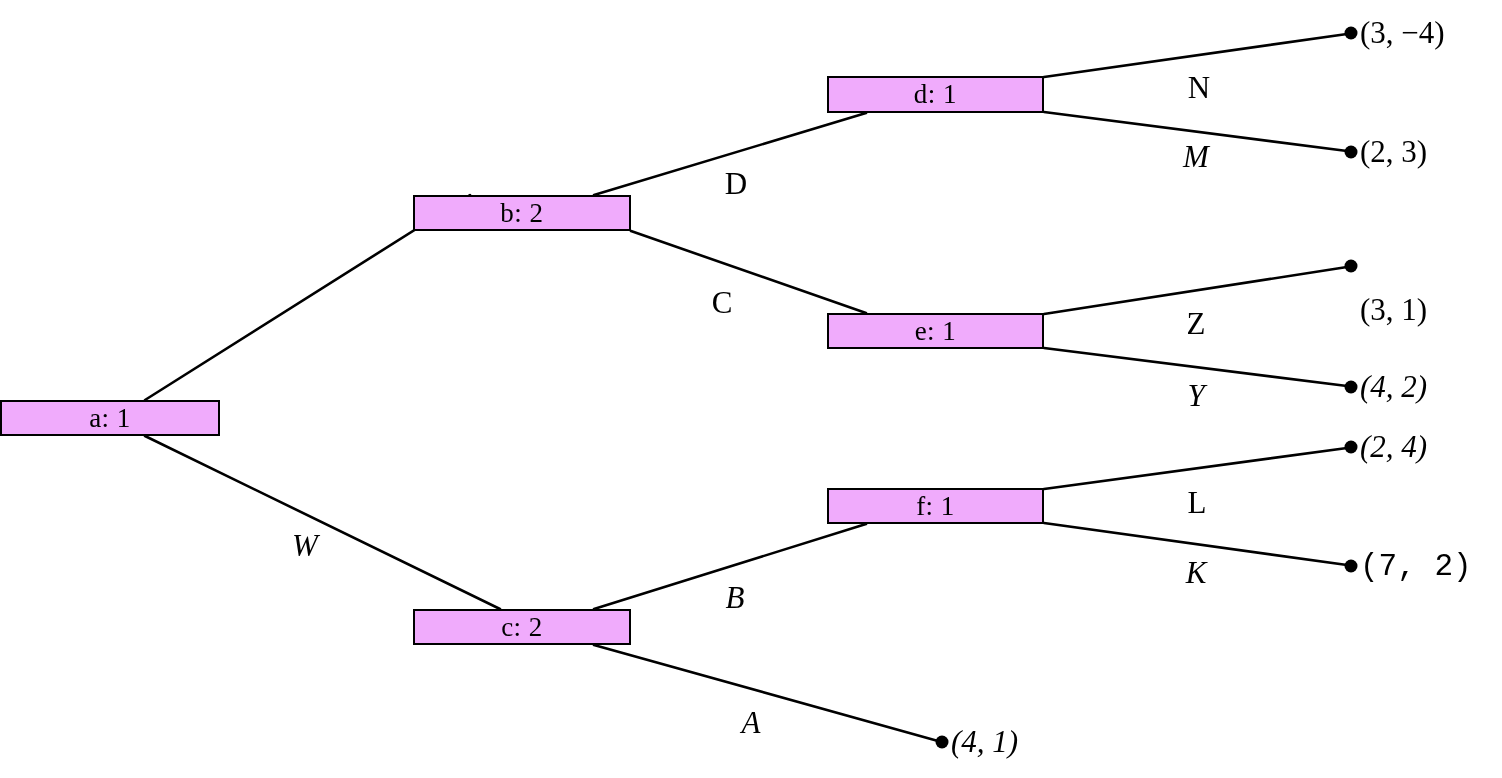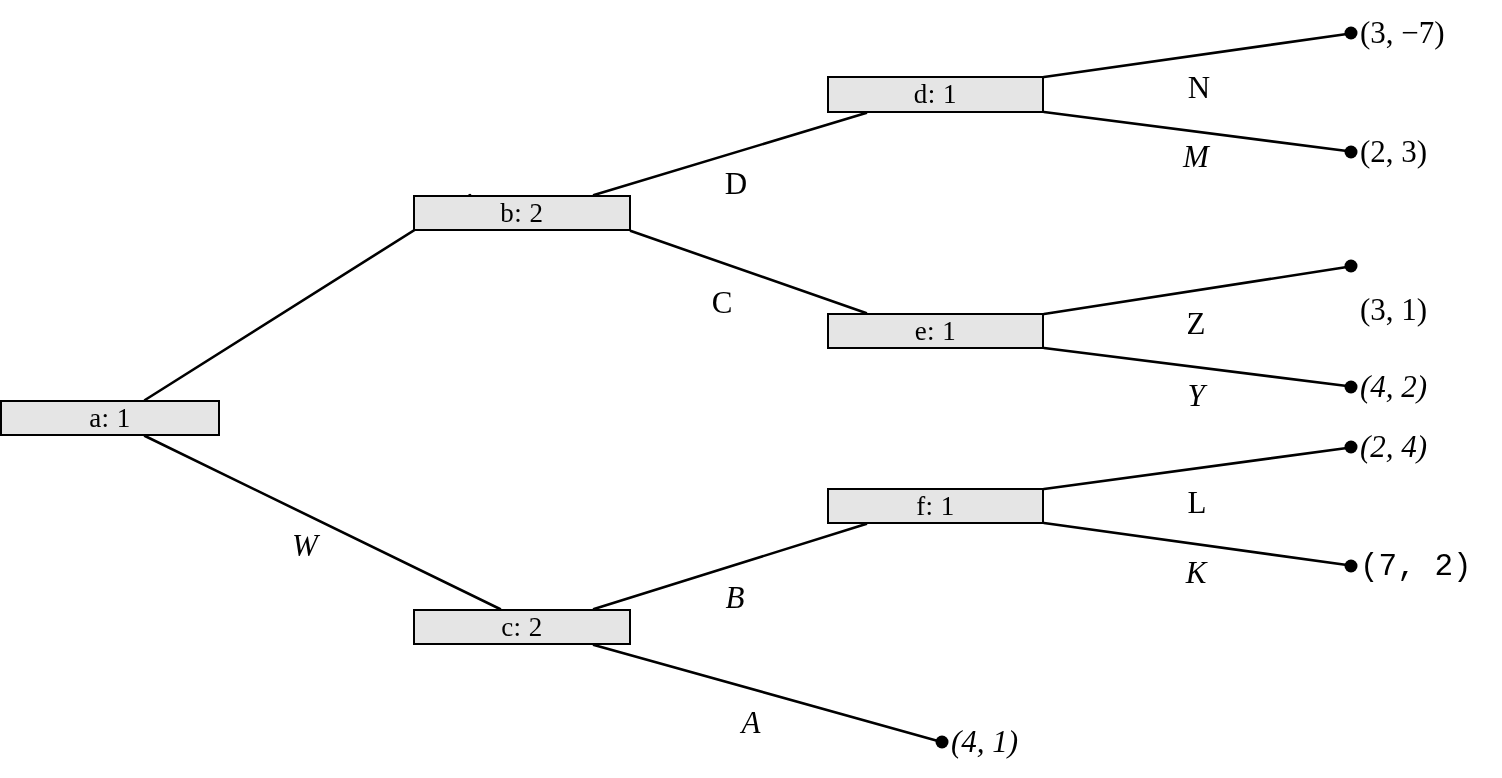--- a/index.html
+++ b/index.html
@@ -30,21 +30,21 @@
     stroke-width: 2.6;
     stroke-linecap: round;
     fill: none;
   }
   .terminal-dot {
     fill: #000000;
   }
   .node-box {
     position: absolute;
     box-sizing: border-box;
-    background: #e5e5e5;
+    background: #f0abfc;
     border: 2px solid #000000;
     display: flex;
     align-items: center;
     justify-content: center;
     font-size: 27px;
     color: #000000;
     letter-spacing: 0.5px;
     white-space: nowrap;
   }
   .edge-label {
@@ -123,21 +123,21 @@
       <div class="edge-label italic" style="left: 735px; top: 598px;">B</div>
       <div class="edge-label italic" style="left: 751px; top: 723px;">A</div>
       <div class="edge-label" style="left: 1199px; top: 88px;">N</div>
       <div class="edge-label italic" style="left: 1196px; top: 157px;">M</div>
       <div class="edge-label" style="left: 1196px; top: 324px;">Z</div>
       <div class="edge-label italic" style="left: 1196px; top: 396px;">Y</div>
       <div class="edge-label" style="left: 1197px; top: 503px;">L</div>
       <div class="edge-label italic" style="left: 1196px; top: 573px;">K</div>
     </div>
   <div id="payoffs-layer">
-      <div class="payoff-label" style="left: 1360px; top: 33px;">(3, −7)</div>
+      <div class="payoff-label" style="left: 1360px; top: 33px;">(3, −4)</div>
       <div class="payoff-label" style="left: 1360px; top: 152px;">(2, 3)</div>
       <div class="payoff-label" style="left: 1360px; top: 266px; margin-top: 44px;">(3, 1)</div>
       <div class="payoff-label" style="left: 1360px; top: 387px; font-style: italic;">(4, 2)</div>
       <div class="payoff-label" style="left: 1360px; top: 447px; font-style: italic;">(2, 4)</div>
       <div class="payoff-label" style="left: 1360px; top: 566px; font-family: Liberation Mono, monospace;">(7, 2)</div>
       <div class="payoff-label" style="left: 951px; top: 742px; font-style: italic;">(4, 1)</div>
     </div>
 
 </div>
 

